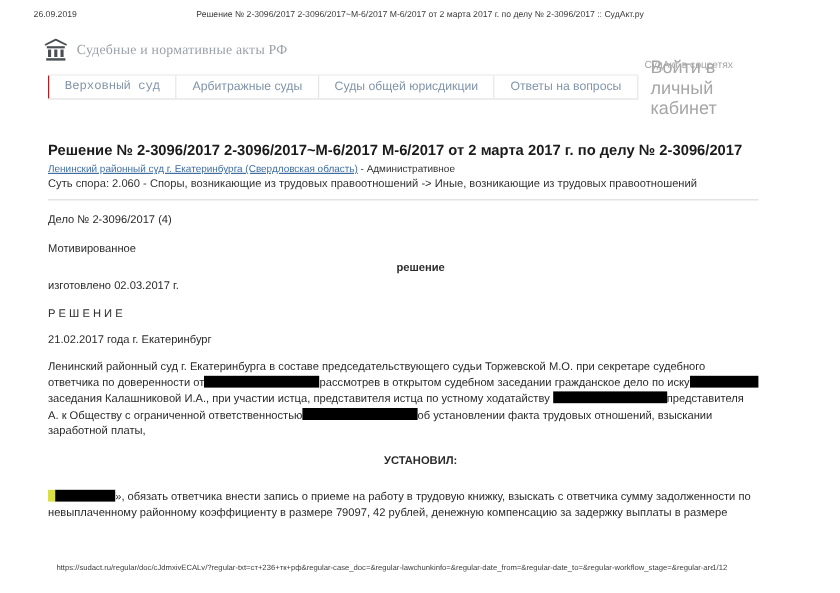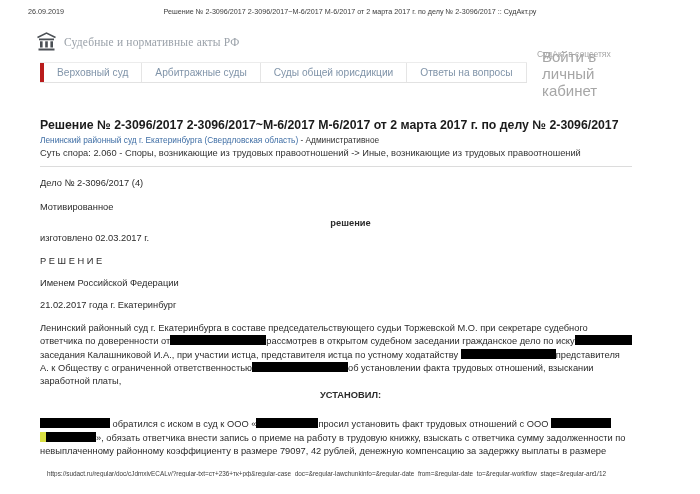--- a/index.html
+++ b/index.html
@@ -16,48 +16,48 @@
   .pf-url { max-width:620px; white-space:nowrap; overflow:hidden; }
   
   .logo { position:absolute; left:36px; top:32px; display:flex; align-items:center; cursor:pointer; }
   .logo-icon { display:inline-block; width:21px; height:19px; margin-right:7px; }
   .logo-text { font-family:"Liberation Serif", serif; font-size:11.5px; color:#9aa1a9; letter-spacing:0.2px; }
   .login-link { position:absolute; left:542px; top:26px; font-size:15px; color:#a6a6a6; cursor:pointer;margin-top:22px; }
   .social-link { position:absolute; left:537px; top:49px; font-size:8.6px; color:#a6a6a6; cursor:pointer; }
   
   .main-nav { position:absolute; left:40px; top:62px; display:inline-flex; border-top:1px solid #ececec; border-bottom:1px solid #e2e2e2; }
   .nav-item { font-size:10.2px; color:#8094a9; line-height:19px; padding:0 13px; border-right:1px solid #e5e5e5; cursor:pointer; white-space:nowrap; }
-  .nav-item:first-child { border-left:4px solid #b91c1c; }
+  .nav-item:first-child { border-left:1px solid #b91c1c;font-family:Liberation Mono, monospace; }
   
   .feedback-tab {
     position:absolute; left:658px; top:95px; width:23px; height:93px; background:#3e6d98;
     border-radius:2px 2px 2px 6px; cursor:pointer; display:flex; align-items:center; justify-content:center;
   }
   .feedback-tab span { writing-mode:vertical-rl; transform:rotate(180deg); color:#fff; font-size:9.8px; letter-spacing:0.4px; }
   .gplus-box {
     position:absolute; left:655px; top:228px; width:31px; height:35px;
     border-left:1px dotted #cfcfcf; border-bottom:1px dotted #cfcfcf; border-top:1px dotted #e8e8e8; border-right:1px dotted #e8e8e8;
     cursor:pointer; text-align:left; padding:2px 0 0 4px;
     font-family:"Liberation Serif", serif; font-size:17px; color:#c63d3d; line-height:18px;
   }
   
   .content { position:absolute; left:40px; top:118px; width:621px; }
   .doc-title { font-size:12.3px; font-weight:bold; color:#1b1b1b; line-height:15px; white-space:nowrap; overflow:hidden; }
   .court-line { margin-top:2px; font-size:8.3px; line-height:10px; color:#333; }
-  .court-link { color:#3f6ea5; cursor:pointer; }
+  .court-link { color:#3f6ea5; text-decoration:underline; cursor:pointer; }
   .dispute { margin-top:3px; font-size:9.3px; line-height:11px; color:#333; }
   .divider { margin-top:7px; border:none; border-top:1px solid #dcdcdc; height:0; }
   .doc-line, .paragraph { font-size:9.3px; line-height:13.4px; color:#2b2b2b; white-space:nowrap; overflow:hidden; }
   .center { text-align:center; }
   .bold { font-weight:bold; }
   .mt-case { margin-top:10px; }
   .mt-motiv { margin-top:11px; }
   .mt-xxs { margin-top:2px; }
   .mt-md { margin-top:9px; }
-  .mt-xs { margin-top:0; }
+  .mt-xs { margin-top:12px; }
   .mt-lg { margin-top:16px; }
   .redacted { display:inline-block; height:10px; background:#000; vertical-align:-1px; }
   .hl-mark { display:inline-block; height:10px; background:#d9df44; vertical-align:-1px; }
 </style>
 </head>
 <body>
 
 <div class="page">
 
   <div class="print-header">
@@ -103,35 +103,33 @@
       <span>- Административное</span>
     </div>
     <div class="dispute">Суть спора: 2.060 - Споры, возникающие из трудовых правоотношений -&gt; Иные, возникающие из трудовых правоотношений</div>
     <hr class="divider">
 
     <div class="doc-line mt-case">Дело № 2-3096/2017 (4)</div>
     <div class="doc-line mt-motiv">Мотивированное</div>
     <div class="doc-line center bold mt-xxs">решение</div>
     <div class="doc-line mt-xxs">изготовлено 02.03.2017 г.</div>
     <div class="doc-line mt-md">Р Е Ш Е Н И Е</div>
-    <div class="doc-line mt-md">Именем Российской Федерации</div>
     <div class="doc-line mt-md">21.02.2017 года г. Екатеринбург</div>
 
     <div class="paragraph mt-md">
         <div class="doc-line">Ленинский районный суд г. Екатеринбурга в составе председательствующего судьи Торжевской М.О. при секретаре судебного</div>
         <div class="doc-line">ответчика по доверенности от<span class="redacted" style="width: 96px;"></span>рассмотрев в открытом судебном заседании гражданское дело по иску<span class="redacted" style="width: 66px;"></span></div>
         <div class="doc-line">заседания Калашниковой И.А., при участии истца, представителя истца по устному ходатайству <span class="redacted" style="width: 95px;"></span>представителя</div>
         <div class="doc-line">А. к Обществу с ограниченной ответственностью<span class="redacted" style="width: 96px;"></span>об установлении факта трудовых отношений, взыскании</div>
         <div class="doc-line">заработной платы,</div>
       </div>
 
     <div class="doc-line center bold mt-xs">УСТАНОВИЛ:</div>
 
     <div class="paragraph mt-lg">
-        <div class="doc-line"><span class="redacted" style="width: 70px;"></span> обратился с иском в суд к ООО «<span class="redacted" style="width: 62px;"></span>просил установить факт трудовых отношений с ООО <span class="redacted" style="width: 60px;"></span></div>
         <div class="doc-line"><span class="hl-mark" style="width: 6px;"></span><span class="redacted" style="width: 50px;"></span>», обязать ответчика внести запись о приеме на работу в трудовую книжку, взыскать с ответчика сумму задолженности по</div>
         <div class="doc-line">невыплаченному районному коэффициенту в размере 79097, 42 рублей, денежную компенсацию за задержку выплаты в размере</div>
       </div>
   </main>
 
   <div class="print-footer">
     <span class="pf-url">https://sudact.ru/regular/doc/cJdmxivECALv/?regular-txt=ст+236+тк+рф&amp;regular-case_doc=&amp;regular-lawchunkinfo=&amp;regular-date_from=&amp;regular-date_to=&amp;regular-workflow_stage=&amp;regular-area=1016&amp;regular-co...</span>
     <span>1/12</span>
   </div>
 

